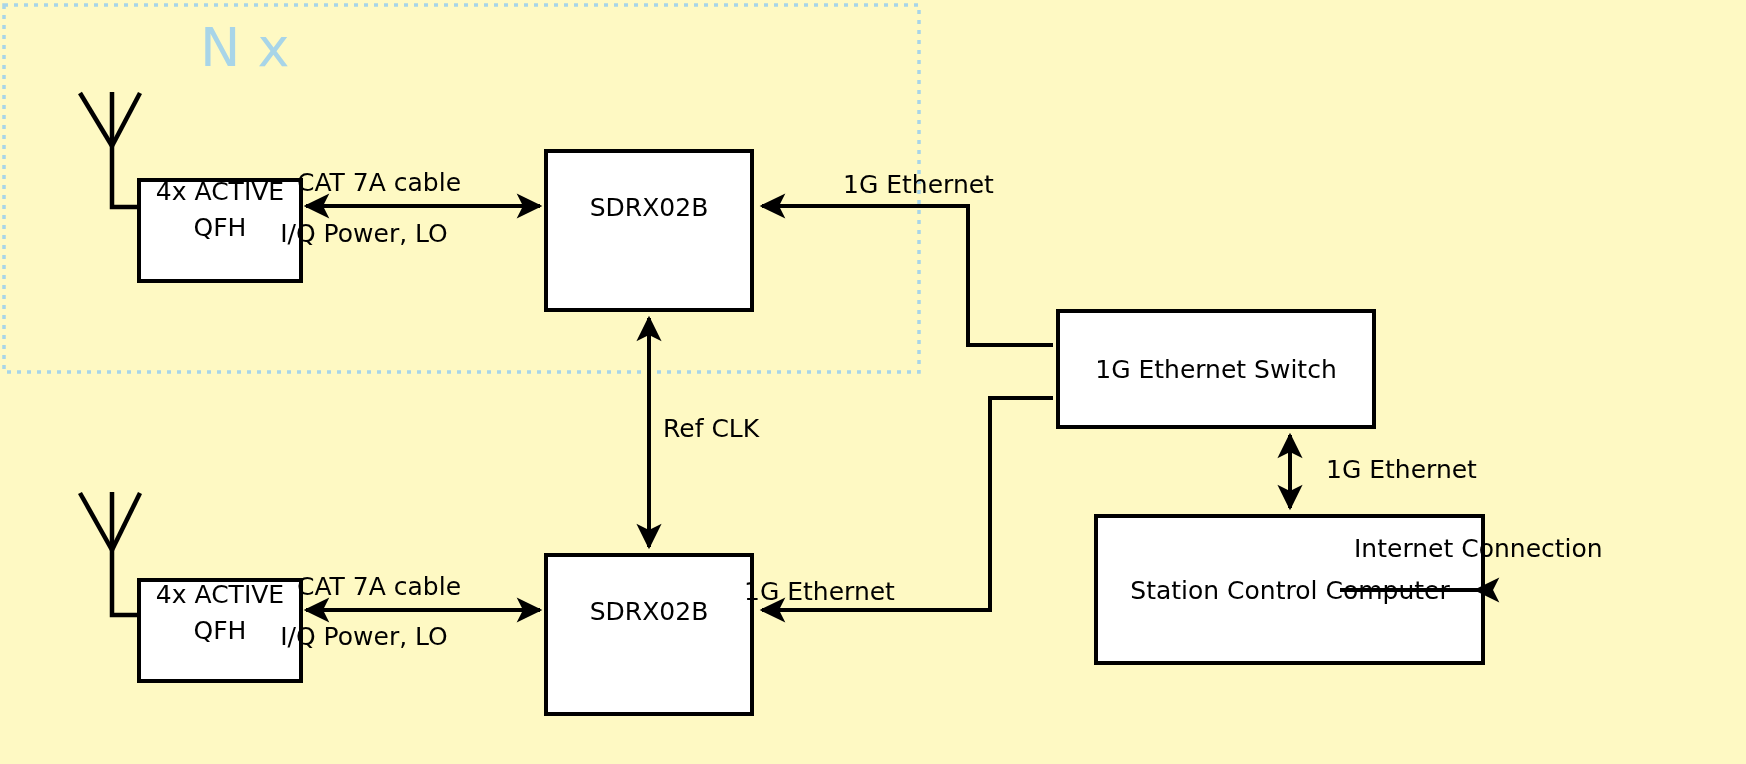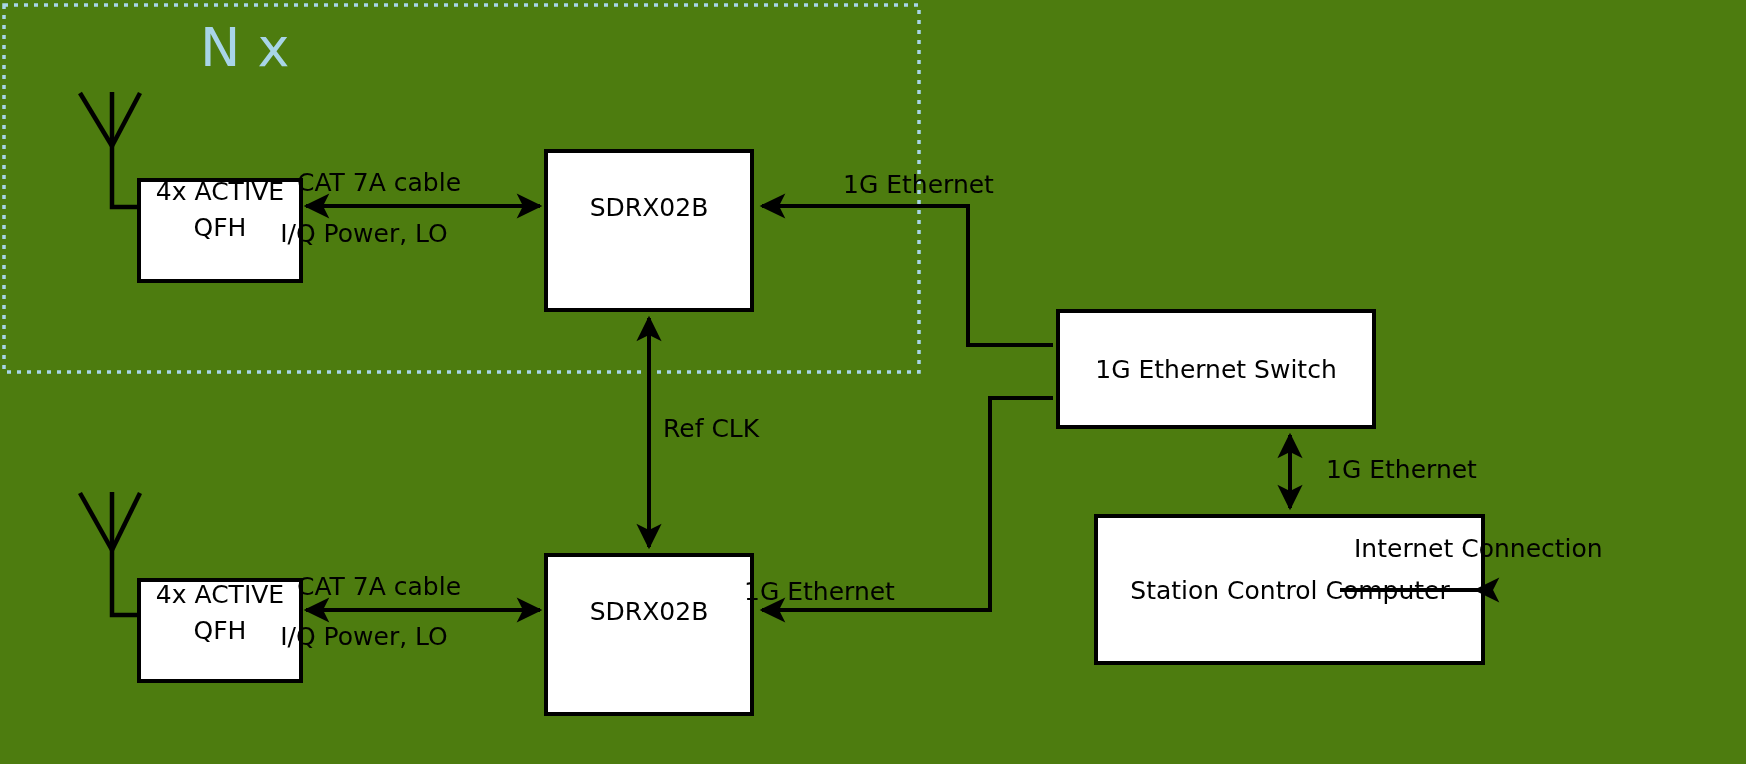--- a/index.html
+++ b/index.html
@@ -7,21 +7,21 @@
     padding: 0;
     background: #ffffff;
   }
   body {
     font-family: "DejaVu Sans", sans-serif;
   }
   #diagram-root {
     position: relative;
     width: 1746px;
     height: 764px;
-    background: #4d7c0f;
+    background: #fef9c3;
     overflow: hidden;
   }
   svg.diagram-svg {
     display: block;
     width: 1746px;
     height: 764px;
   }
   .blk {
     fill: #ffffff;
     stroke: #000000;

